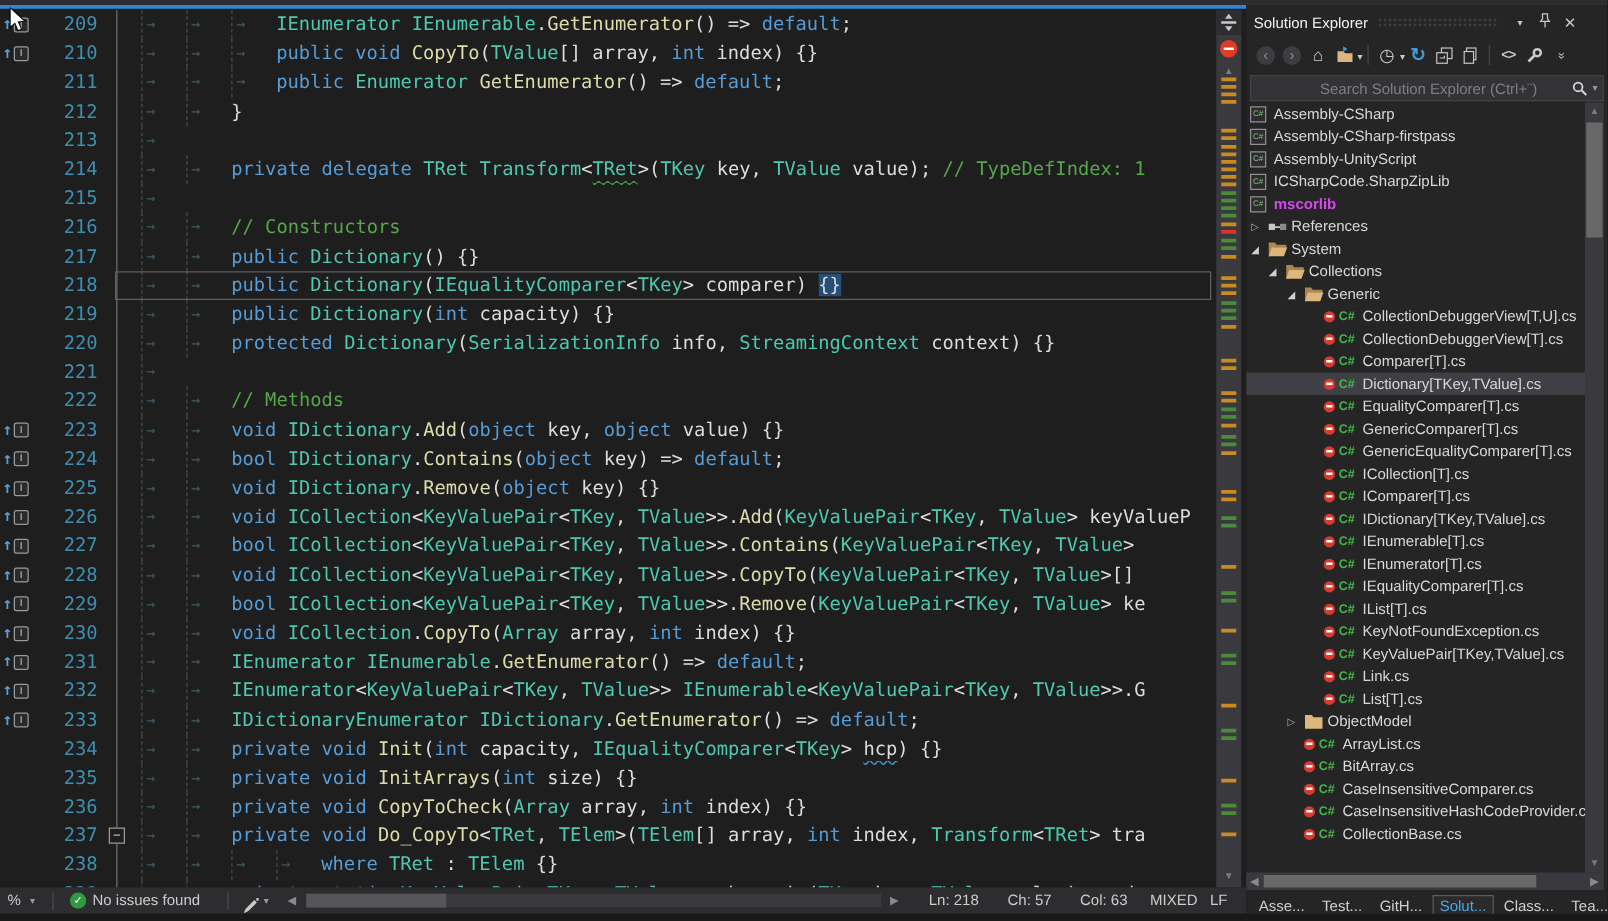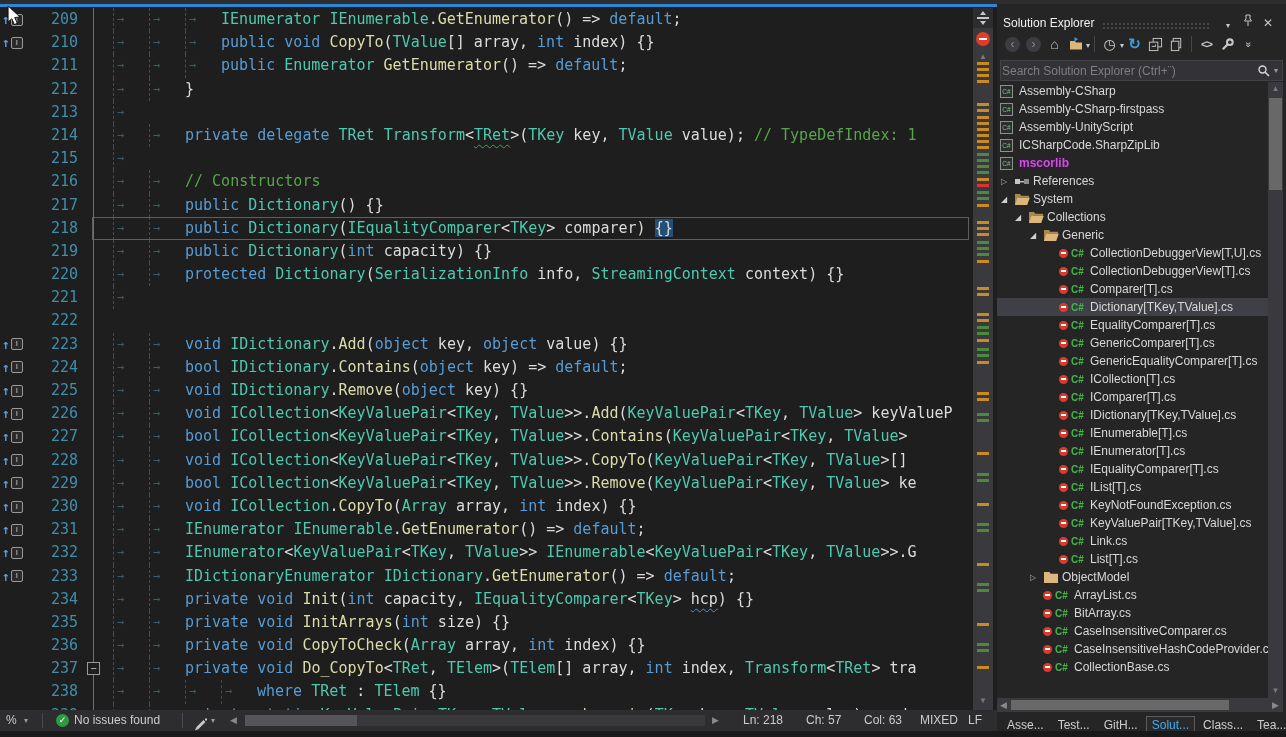--- a/index.html
+++ b/index.html
@@ -56,40 +56,40 @@
   .ssep { position:absolute; top:3px; width:1px; height:15px; background:#4A4A4E; }
   .okcir { position:absolute; top:4px; width:13px; height:13px; border-radius:50%; background:#2E9B43;
     color:#fff; font-size:9px; line-height:13px; text-align:center; }
   .hs-track { position:absolute; left:245px; top:5px; width:460px; height:11px; background:#39393C; }
   .hs-thumb { position:absolute; left:0; top:0; width:112px; height:11px; background:#55555A; }
   .harr { color:#8A8A8A; font-size:9px; }
 
   
   #sepanel { position:absolute; left:997px; top:4px; width:289px; height:727px; background:#252526;
     color:#D0D0D0; font-size:12px; }
-  #setitle { position:absolute; left:0; top:2px; width:289px; height:24px; display:flex; align-items:flex-end;
-    padding:0 8px 0 6px; color:#F1F1F1; }
+  #setitle { position:absolute; left:0; top:2px; width:289px; height:24px; display:flex; align-items:center;
+    padding:0 20px 0 6px; color:#F1F1F1; }
   .dragdots { flex:1; height:8px; margin:0 8px;
     background-image:radial-gradient(#45454A 1px, transparent 1px); background-size:4px 4px; }
   .ticn { width:20px; text-align:center; color:#C8C8C8; flex:none; }
   #setoolbar { position:absolute; left:0; top:26px; width:289px; height:28px; display:flex;
     align-items:center; padding-left:5px; }
   .tbi { width:21px; height:22px; display:inline-flex; align-items:center; justify-content:center; flex:none; }
   .cir { width:15px; height:15px; border-radius:50%; background:#3D3D41; color:#8A8A8A; font-size:12px;
     line-height:14px; text-align:center; }
   .tg { color:#C8C8C8; font-size:14px; }
   .code2 { font-size:11px; font-weight:bold; letter-spacing:-1px; }
   .crt { color:#C8C8C8; font-size:8px; width:10px; }
   .tsep { width:1px; height:16px; background:#46464A; margin:0 4px; }
   .refr { color:#3F9BD8; font-size:15px; font-weight:bold; }
   .ovf { color:#C8C8C8; font-size:10px; transform:rotate(90deg); }
   #sesearch { position:absolute; left:3px; top:56px; width:283px; height:21px; background:#333337;
     border:1px solid #434346; display:flex; align-items:center; }
-  #sesearch .ph { flex:1; padding-left:1px; color:#7F7F7F; font-size:12px;
-    white-space:nowrap; overflow:hidden; }
+  #sesearch .ph { flex:1; padding-left:18px; color:#7F7F7F; font-size:12px;
+    white-space:nowrap; overflow:hidden;margin-left:37px; }
   #tree { position:absolute; left:0; top:78px; width:271px; height:616px; overflow:hidden; }
   .trow { display:flex; align-items:center; height:18px; white-space:nowrap; }
   .trow.selected { background:#3F3F46; }
   .trow .lbl { color:#D8D8D8; }
   .trow .lbl.b { font-weight:bold; color:#d946ef; }
   .arr { width:13px; flex:none; font-size:8px; color:#CFCFCF; text-align:left; }
   .arr.col { color:#B0B0B0; }
   .icn { width:19px; flex:none; display:flex; align-items:center; }
   .pbox { width:13px; height:13px; border:1px solid #8F8F8F; background:#2D2D30; color:#7FBF7F;
     font-size:6.5px; line-height:11px; text-align:center; }
@@ -123,21 +123,21 @@
       <div class="line"><span class="gcell"></span><span class="lnum">212</span><span class="om"></span><span class="code"><span class="tab">→</span><span class="tab">→</span><span class="tk-p">}</span></span></div>
       <div class="line"><span class="gcell"></span><span class="lnum">213</span><span class="om"></span><span class="code"><span class="tab">→</span></span></div>
       <div class="line"><span class="gcell"></span><span class="lnum">214</span><span class="om"></span><span class="code"><span class="tab">→</span><span class="tab">→</span><span class="tk-k">private</span><span class="tk-p"> </span><span class="tk-k">delegate</span><span class="tk-p"> </span><span class="tk-t">TRet</span><span class="tk-p"> </span><span class="tk-t">Transform</span><span class="tk-p">&lt;</span><span class="tk-t mod-g">TRet</span><span class="tk-p">&gt;(</span><span class="tk-t">TKey</span><span class="tk-p"> key, </span><span class="tk-t">TValue</span><span class="tk-p"> value); </span><span class="tk-c">// TypeDefIndex: 1</span></span></div>
       <div class="line"><span class="gcell"></span><span class="lnum">215</span><span class="om"></span><span class="code"><span class="tab">→</span></span></div>
       <div class="line"><span class="gcell"></span><span class="lnum">216</span><span class="om"></span><span class="code"><span class="tab">→</span><span class="tab">→</span><span class="tk-c">// Constructors</span></span></div>
       <div class="line"><span class="gcell"></span><span class="lnum">217</span><span class="om"></span><span class="code"><span class="tab">→</span><span class="tab">→</span><span class="tk-k">public</span><span class="tk-p"> </span><span class="tk-t">Dictionary</span><span class="tk-p">() {}</span></span></div>
       <div class="line cur"><span class="gcell"></span><span class="lnum">218</span><span class="om"></span><span class="code"><span class="tab">→</span><span class="tab">→</span><span class="tk-k">public</span><span class="tk-p"> </span><span class="tk-t">Dictionary</span><span class="tk-p">(</span><span class="tk-t">IEqualityComparer</span><span class="tk-p">&lt;</span><span class="tk-t">TKey</span><span class="tk-p">&gt; comparer) </span><span class="tk-p mod-s">{}</span></span></div>
       <div class="line"><span class="gcell"></span><span class="lnum">219</span><span class="om"></span><span class="code"><span class="tab">→</span><span class="tab">→</span><span class="tk-k">public</span><span class="tk-p"> </span><span class="tk-t">Dictionary</span><span class="tk-p">(</span><span class="tk-k">int</span><span class="tk-p"> capacity) {}</span></span></div>
       <div class="line"><span class="gcell"></span><span class="lnum">220</span><span class="om"></span><span class="code"><span class="tab">→</span><span class="tab">→</span><span class="tk-k">protected</span><span class="tk-p"> </span><span class="tk-t">Dictionary</span><span class="tk-p">(</span><span class="tk-t">SerializationInfo</span><span class="tk-p"> info, </span><span class="tk-t">StreamingContext</span><span class="tk-p"> context) {}</span></span></div>
       <div class="line"><span class="gcell"></span><span class="lnum">221</span><span class="om"></span><span class="code"><span class="tab">→</span></span></div>
-      <div class="line"><span class="gcell"></span><span class="lnum">222</span><span class="om"></span></div>
+      <div class="line"><span class="gcell"></span><span class="lnum">222</span><span class="om"></span><span class="code"><span class="tab">→</span><span class="tab">→</span><span class="tk-c">// Methods</span></span></div>
       <div class="line"><span class="gcell"><span class="garr">↑</span><span class="gbox">I</span></span><span class="lnum">223</span><span class="om"></span><span class="code"><span class="tab">→</span><span class="tab">→</span><span class="tk-k">void</span><span class="tk-p"> </span><span class="tk-t">IDictionary</span><span class="tk-p">.</span><span class="tk-m">Add</span><span class="tk-p">(</span><span class="tk-k">object</span><span class="tk-p"> key, </span><span class="tk-k">object</span><span class="tk-p"> value) {}</span></span></div>
       <div class="line"><span class="gcell"><span class="garr">↑</span><span class="gbox">I</span></span><span class="lnum">224</span><span class="om"></span><span class="code"><span class="tab">→</span><span class="tab">→</span><span class="tk-k">bool</span><span class="tk-p"> </span><span class="tk-t">IDictionary</span><span class="tk-p">.</span><span class="tk-m">Contains</span><span class="tk-p">(</span><span class="tk-k">object</span><span class="tk-p"> key) =&gt; </span><span class="tk-k">default</span><span class="tk-p">;</span></span></div>
       <div class="line"><span class="gcell"><span class="garr">↑</span><span class="gbox">I</span></span><span class="lnum">225</span><span class="om"></span><span class="code"><span class="tab">→</span><span class="tab">→</span><span class="tk-k">void</span><span class="tk-p"> </span><span class="tk-t">IDictionary</span><span class="tk-p">.</span><span class="tk-m">Remove</span><span class="tk-p">(</span><span class="tk-k">object</span><span class="tk-p"> key) {}</span></span></div>
       <div class="line"><span class="gcell"><span class="garr">↑</span><span class="gbox">I</span></span><span class="lnum">226</span><span class="om"></span><span class="code"><span class="tab">→</span><span class="tab">→</span><span class="tk-k">void</span><span class="tk-p"> </span><span class="tk-t">ICollection</span><span class="tk-p">&lt;</span><span class="tk-t">KeyValuePair</span><span class="tk-p">&lt;</span><span class="tk-t">TKey</span><span class="tk-p">, </span><span class="tk-t">TValue</span><span class="tk-p">&gt;&gt;.</span><span class="tk-m">Add</span><span class="tk-p">(</span><span class="tk-t">KeyValuePair</span><span class="tk-p">&lt;</span><span class="tk-t">TKey</span><span class="tk-p">, </span><span class="tk-t">TValue</span><span class="tk-p">&gt; keyValueP</span></span></div>
       <div class="line"><span class="gcell"><span class="garr">↑</span><span class="gbox">I</span></span><span class="lnum">227</span><span class="om"></span><span class="code"><span class="tab">→</span><span class="tab">→</span><span class="tk-k">bool</span><span class="tk-p"> </span><span class="tk-t">ICollection</span><span class="tk-p">&lt;</span><span class="tk-t">KeyValuePair</span><span class="tk-p">&lt;</span><span class="tk-t">TKey</span><span class="tk-p">, </span><span class="tk-t">TValue</span><span class="tk-p">&gt;&gt;.</span><span class="tk-m">Contains</span><span class="tk-p">(</span><span class="tk-t">KeyValuePair</span><span class="tk-p">&lt;</span><span class="tk-t">TKey</span><span class="tk-p">, </span><span class="tk-t">TValue</span><span class="tk-p">&gt;</span></span></div>
       <div class="line"><span class="gcell"><span class="garr">↑</span><span class="gbox">I</span></span><span class="lnum">228</span><span class="om"></span><span class="code"><span class="tab">→</span><span class="tab">→</span><span class="tk-k">void</span><span class="tk-p"> </span><span class="tk-t">ICollection</span><span class="tk-p">&lt;</span><span class="tk-t">KeyValuePair</span><span class="tk-p">&lt;</span><span class="tk-t">TKey</span><span class="tk-p">, </span><span class="tk-t">TValue</span><span class="tk-p">&gt;&gt;.</span><span class="tk-m">CopyTo</span><span class="tk-p">(</span><span class="tk-t">KeyValuePair</span><span class="tk-p">&lt;</span><span class="tk-t">TKey</span><span class="tk-p">, </span><span class="tk-t">TValue</span><span class="tk-p">&gt;[]</span></span></div>
       <div class="line"><span class="gcell"><span class="garr">↑</span><span class="gbox">I</span></span><span class="lnum">229</span><span class="om"></span><span class="code"><span class="tab">→</span><span class="tab">→</span><span class="tk-k">bool</span><span class="tk-p"> </span><span class="tk-t">ICollection</span><span class="tk-p">&lt;</span><span class="tk-t">KeyValuePair</span><span class="tk-p">&lt;</span><span class="tk-t">TKey</span><span class="tk-p">, </span><span class="tk-t">TValue</span><span class="tk-p">&gt;&gt;.</span><span class="tk-m">Remove</span><span class="tk-p">(</span><span class="tk-t">KeyValuePair</span><span class="tk-p">&lt;</span><span class="tk-t">TKey</span><span class="tk-p">, </span><span class="tk-t">TValue</span><span class="tk-p">&gt; ke</span></span></div>
       <div class="line"><span class="gcell"><span class="garr">↑</span><span class="gbox">I</span></span><span class="lnum">230</span><span class="om"></span><span class="code"><span class="tab">→</span><span class="tab">→</span><span class="tk-k">void</span><span class="tk-p"> </span><span class="tk-t">ICollection</span><span class="tk-p">.</span><span class="tk-m">CopyTo</span><span class="tk-p">(</span><span class="tk-t">Array</span><span class="tk-p"> array, </span><span class="tk-k">int</span><span class="tk-p"> index) {}</span></span></div>
       <div class="line"><span class="gcell"><span class="garr">↑</span><span class="gbox">I</span></span><span class="lnum">231</span><span class="om"></span><span class="code"><span class="tab">→</span><span class="tab">→</span><span class="tk-t">IEnumerator</span><span class="tk-p"> </span><span class="tk-t">IEnumerable</span><span class="tk-p">.</span><span class="tk-m">GetEnumerator</span><span class="tk-p">() =&gt; </span><span class="tk-k">default</span><span class="tk-p">;</span></span></div>
       <div class="line"><span class="gcell"><span class="garr">↑</span><span class="gbox">I</span></span><span class="lnum">232</span><span class="om"></span><span class="code"><span class="tab">→</span><span class="tab">→</span><span class="tk-t">IEnumerator</span><span class="tk-p">&lt;</span><span class="tk-t">KeyValuePair</span><span class="tk-p">&lt;</span><span class="tk-t">TKey</span><span class="tk-p">, </span><span class="tk-t">TValue</span><span class="tk-p">&gt;&gt; </span><span class="tk-t">IEnumerable</span><span class="tk-p">&lt;</span><span class="tk-t">KeyValuePair</span><span class="tk-p">&lt;</span><span class="tk-t">TKey</span><span class="tk-p">, </span><span class="tk-t">TValue</span><span class="tk-p">&gt;&gt;.G</span></span></div>

